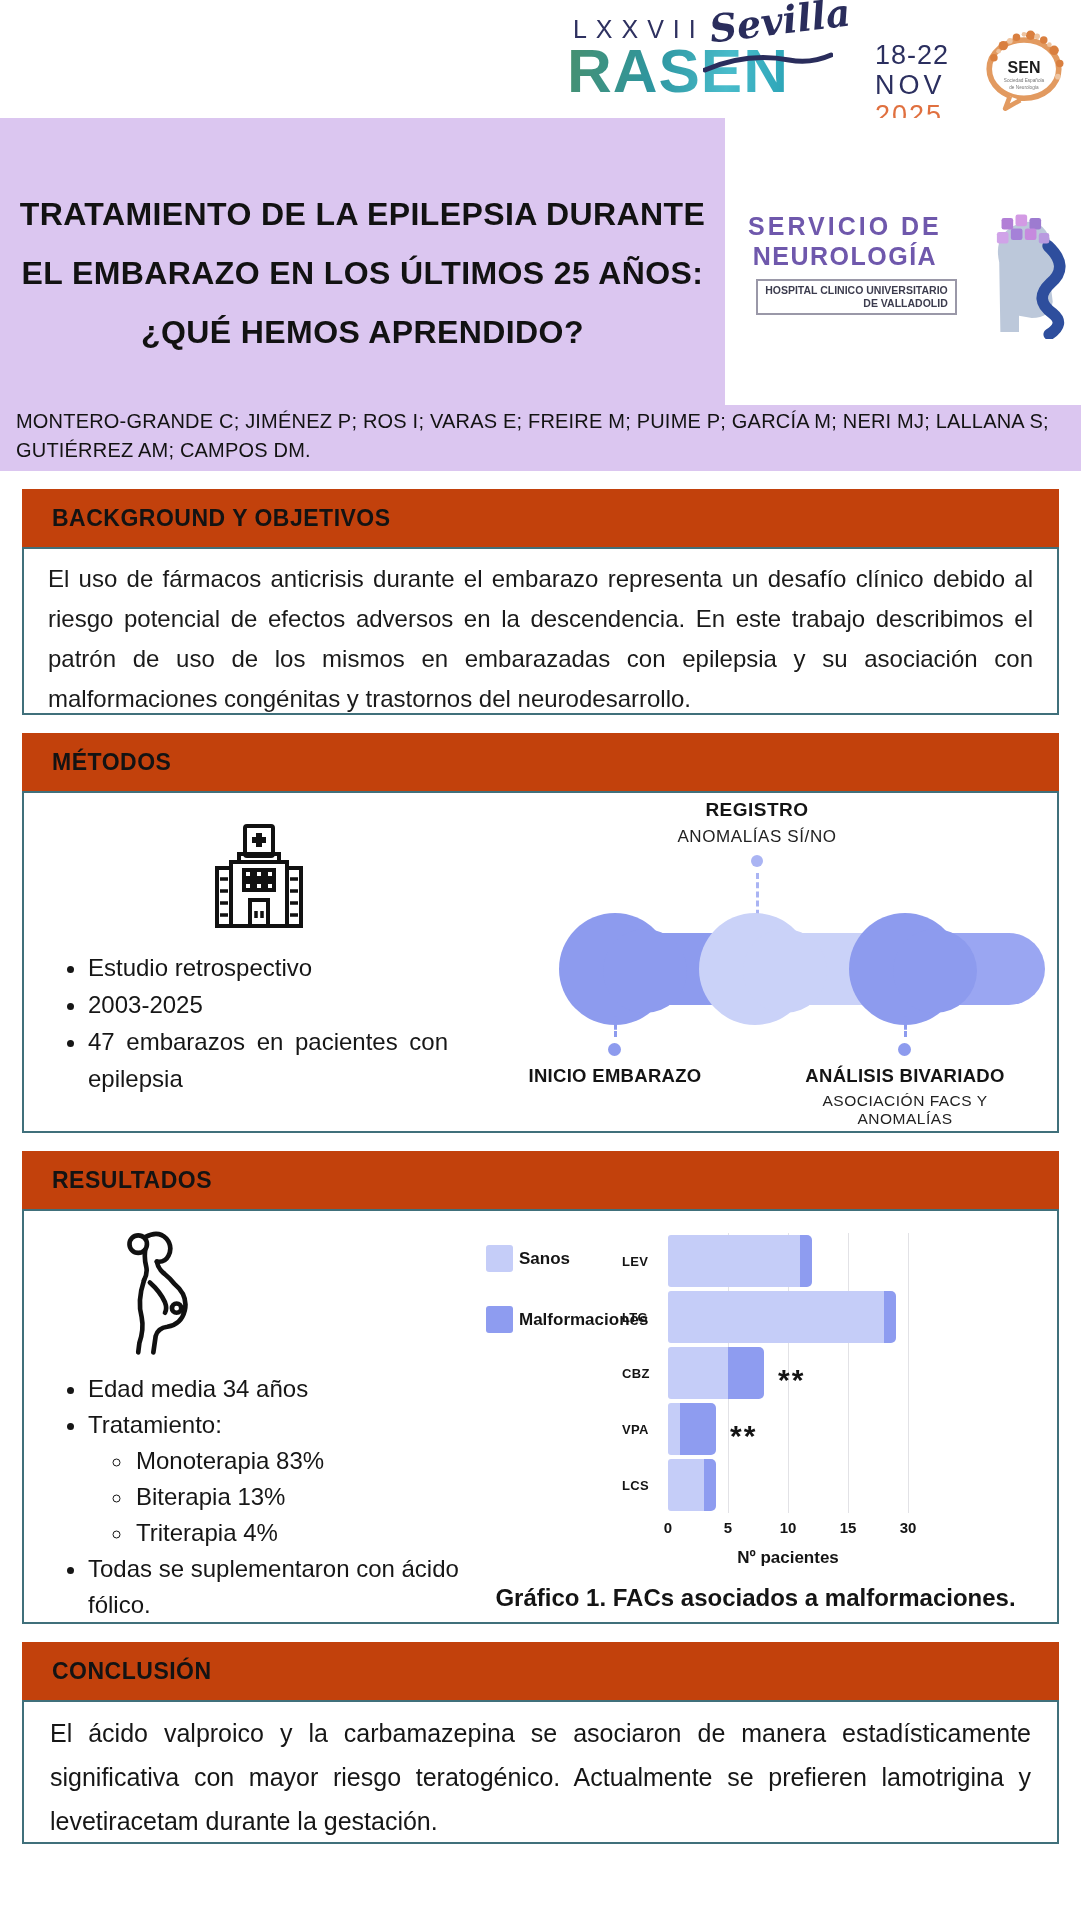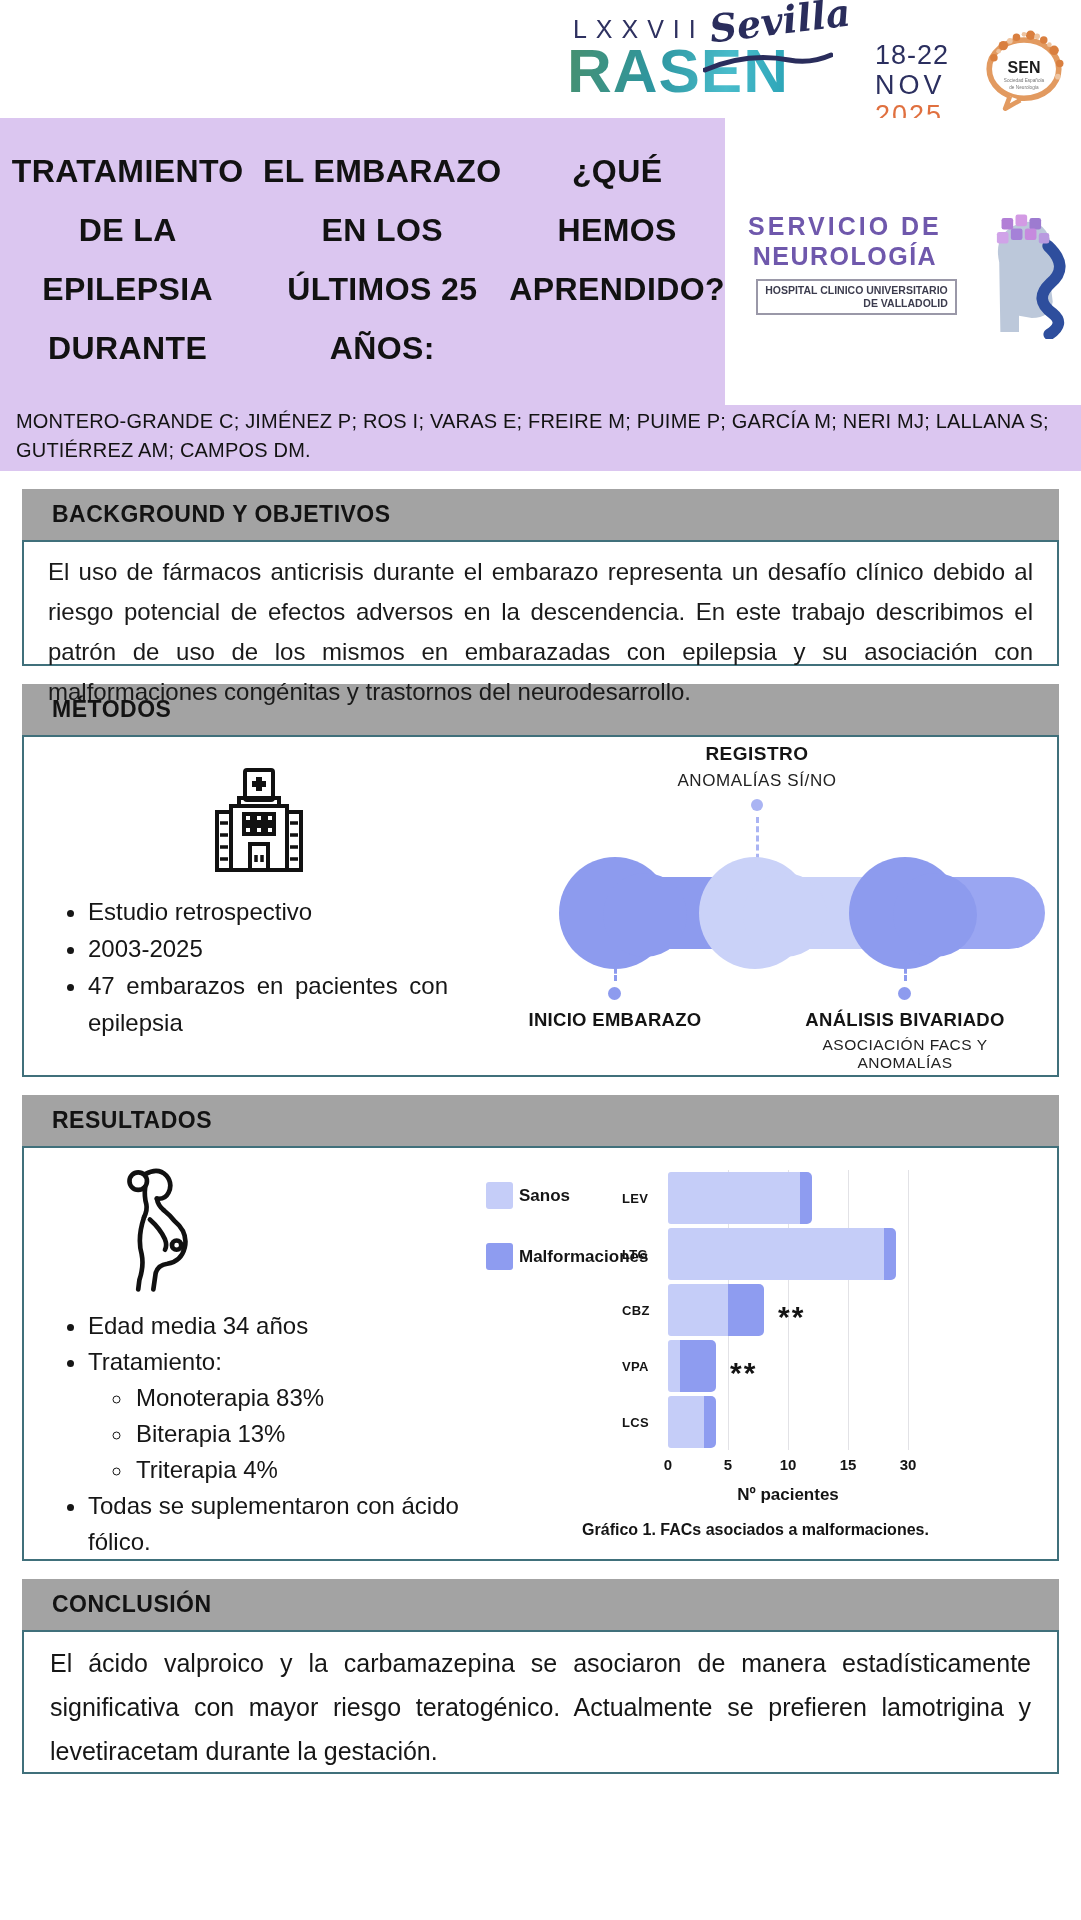--- a/index.html
+++ b/index.html
@@ -20,40 +20,40 @@
   .sevilla-swoosh{ position:absolute; top:34px; right:-44px;}
   .dates{ margin-top:26px; line-height:30px; font-size:27px; color:#2b2f5f; font-weight:500;}
   .dates .d1{ letter-spacing:1px;}
   .dates .d2{ letter-spacing:4px;}
   .dates .year{ color:#e0703f; letter-spacing:2px;}
   .sen-logo{ margin-top:10px;}
 
   
   .banner{ background:#dbc6f0;}
   .banner-top{ display:flex;}
-  .banner-titles{ width:796px; height:287px; display:flex; flex-direction:row;
+  .banner-titles{ width:796px; height:287px; display:flex; flex-direction:column;
       justify-content:center; text-align:center; padding-top:24px;}
   .title-line{ font-size:32px; font-weight:800; line-height:59px; letter-spacing:.4px; color:#121212;}
   .banner-logo-box{ width:391px; height:287px; background:#fff; display:flex;
       align-items:center; justify-content:center; padding-top:26px;}
   .dept{ display:flex; gap:8px;}
   .dept-text{ text-align:center;}
   .dept-name1{ font-size:25px; font-weight:800; color:#6f58ac; letter-spacing:3px; line-height:30px;}
   .dept-name2{ font-size:25px; font-weight:800; color:#6f58ac; letter-spacing:1.5px; line-height:30px;}
   .dept-box{ border:2px solid #9a98a8; padding:3px 7px; margin-top:8px; font-size:10.5px;
       font-weight:700; color:#3c3c4e; text-align:right; line-height:13px;margin-left:23px;}
   .banner-authors{ min-height:60px; padding:2px 16px 6px; font-size:20px; font-weight:500;
       line-height:29px; color:#131313; letter-spacing:.2px;}
 
   
-  .band{ margin:18px 22px 0; height:51px; background:#a3a3a3; display:flex; align-items:center;}
+  .band{ margin:18px 22px 0; height:58px; background:#c2410c; display:flex; align-items:center;}
   .band h2{ font-size:23px; font-weight:800; letter-spacing:.5px; padding-left:30px; color:#131313;}
   .cbox{ margin:0 22px; border:2px solid #40707b; background:#fff;}
 
-  .bg-box{ height:126px; padding:10px 24px 0; font-size:24px; line-height:40px;
+  .bg-box{ height:168px; padding:10px 24px 0; font-size:24px; line-height:40px;
       text-align:justify; color:#1a1a1a;}
 
   
   .metodos-box{ height:342px; display:flex;}
   .met-left{ width:470px; padding-top:28px;}
   .hospital-wrap{ text-align:center;}
   .met-bullets{ margin-top:14px; margin-left:64px; font-size:24px; line-height:37px; list-style:disc; color:#161616;}
   .met-bullets li{ max-width:360px; text-align:justify;}
   .met-right{ flex:1; position:relative;}
   .tl-top{ position:absolute; left:263px; top:6px; transform:translateX(-50%); text-align:center; width:340px;}
@@ -98,21 +98,21 @@
   .chart-row{ position:relative; height:56px; display:flex; align-items:center;}
   .chart-cat{ position:absolute; left:-46px; width:40px; font-size:13px; font-weight:700; letter-spacing:.3px;}
   .chart-barwrap{ display:flex; align-items:center; height:52px; width:100%; position:relative; z-index:1;}
   .chart-seg{ height:100%;}
   .chart-seg.seg0{ border-radius:3px 0 0 3px;}
   .chart-seg.seg1{ border-radius:0 5px 5px 0;}
   .chart-annot{ font-size:30px; font-weight:800; margin-left:14px; letter-spacing:2px; line-height:30px; padding-top:14px;}
   .chart-ticks{ position:relative; margin-left:24px; width:240px; height:26px; margin-top:6px;}
   .chart-ticks .tick{ position:absolute; transform:translateX(-50%); font-size:15px; font-weight:700;}
   .chart-xlabel{ margin-left:24px; width:240px; text-align:center; font-size:17px; font-weight:700; margin-top:3px;}
-  .chart-caption{ text-align:center; font-size:16px; font-weight:800; margin-top:16px; padding-right:20px;}
+  .chart-caption{ text-align:center; font-size:24px; font-weight:800; margin-top:16px; padding-right:20px;}
 
   
   .conc-box{ height:144px; padding:9px 26px 0; font-size:25px; line-height:44px;
       text-align:justify; color:#161616;}
 </style>
 </head>
 <body>
 
 <div class="page">
 

